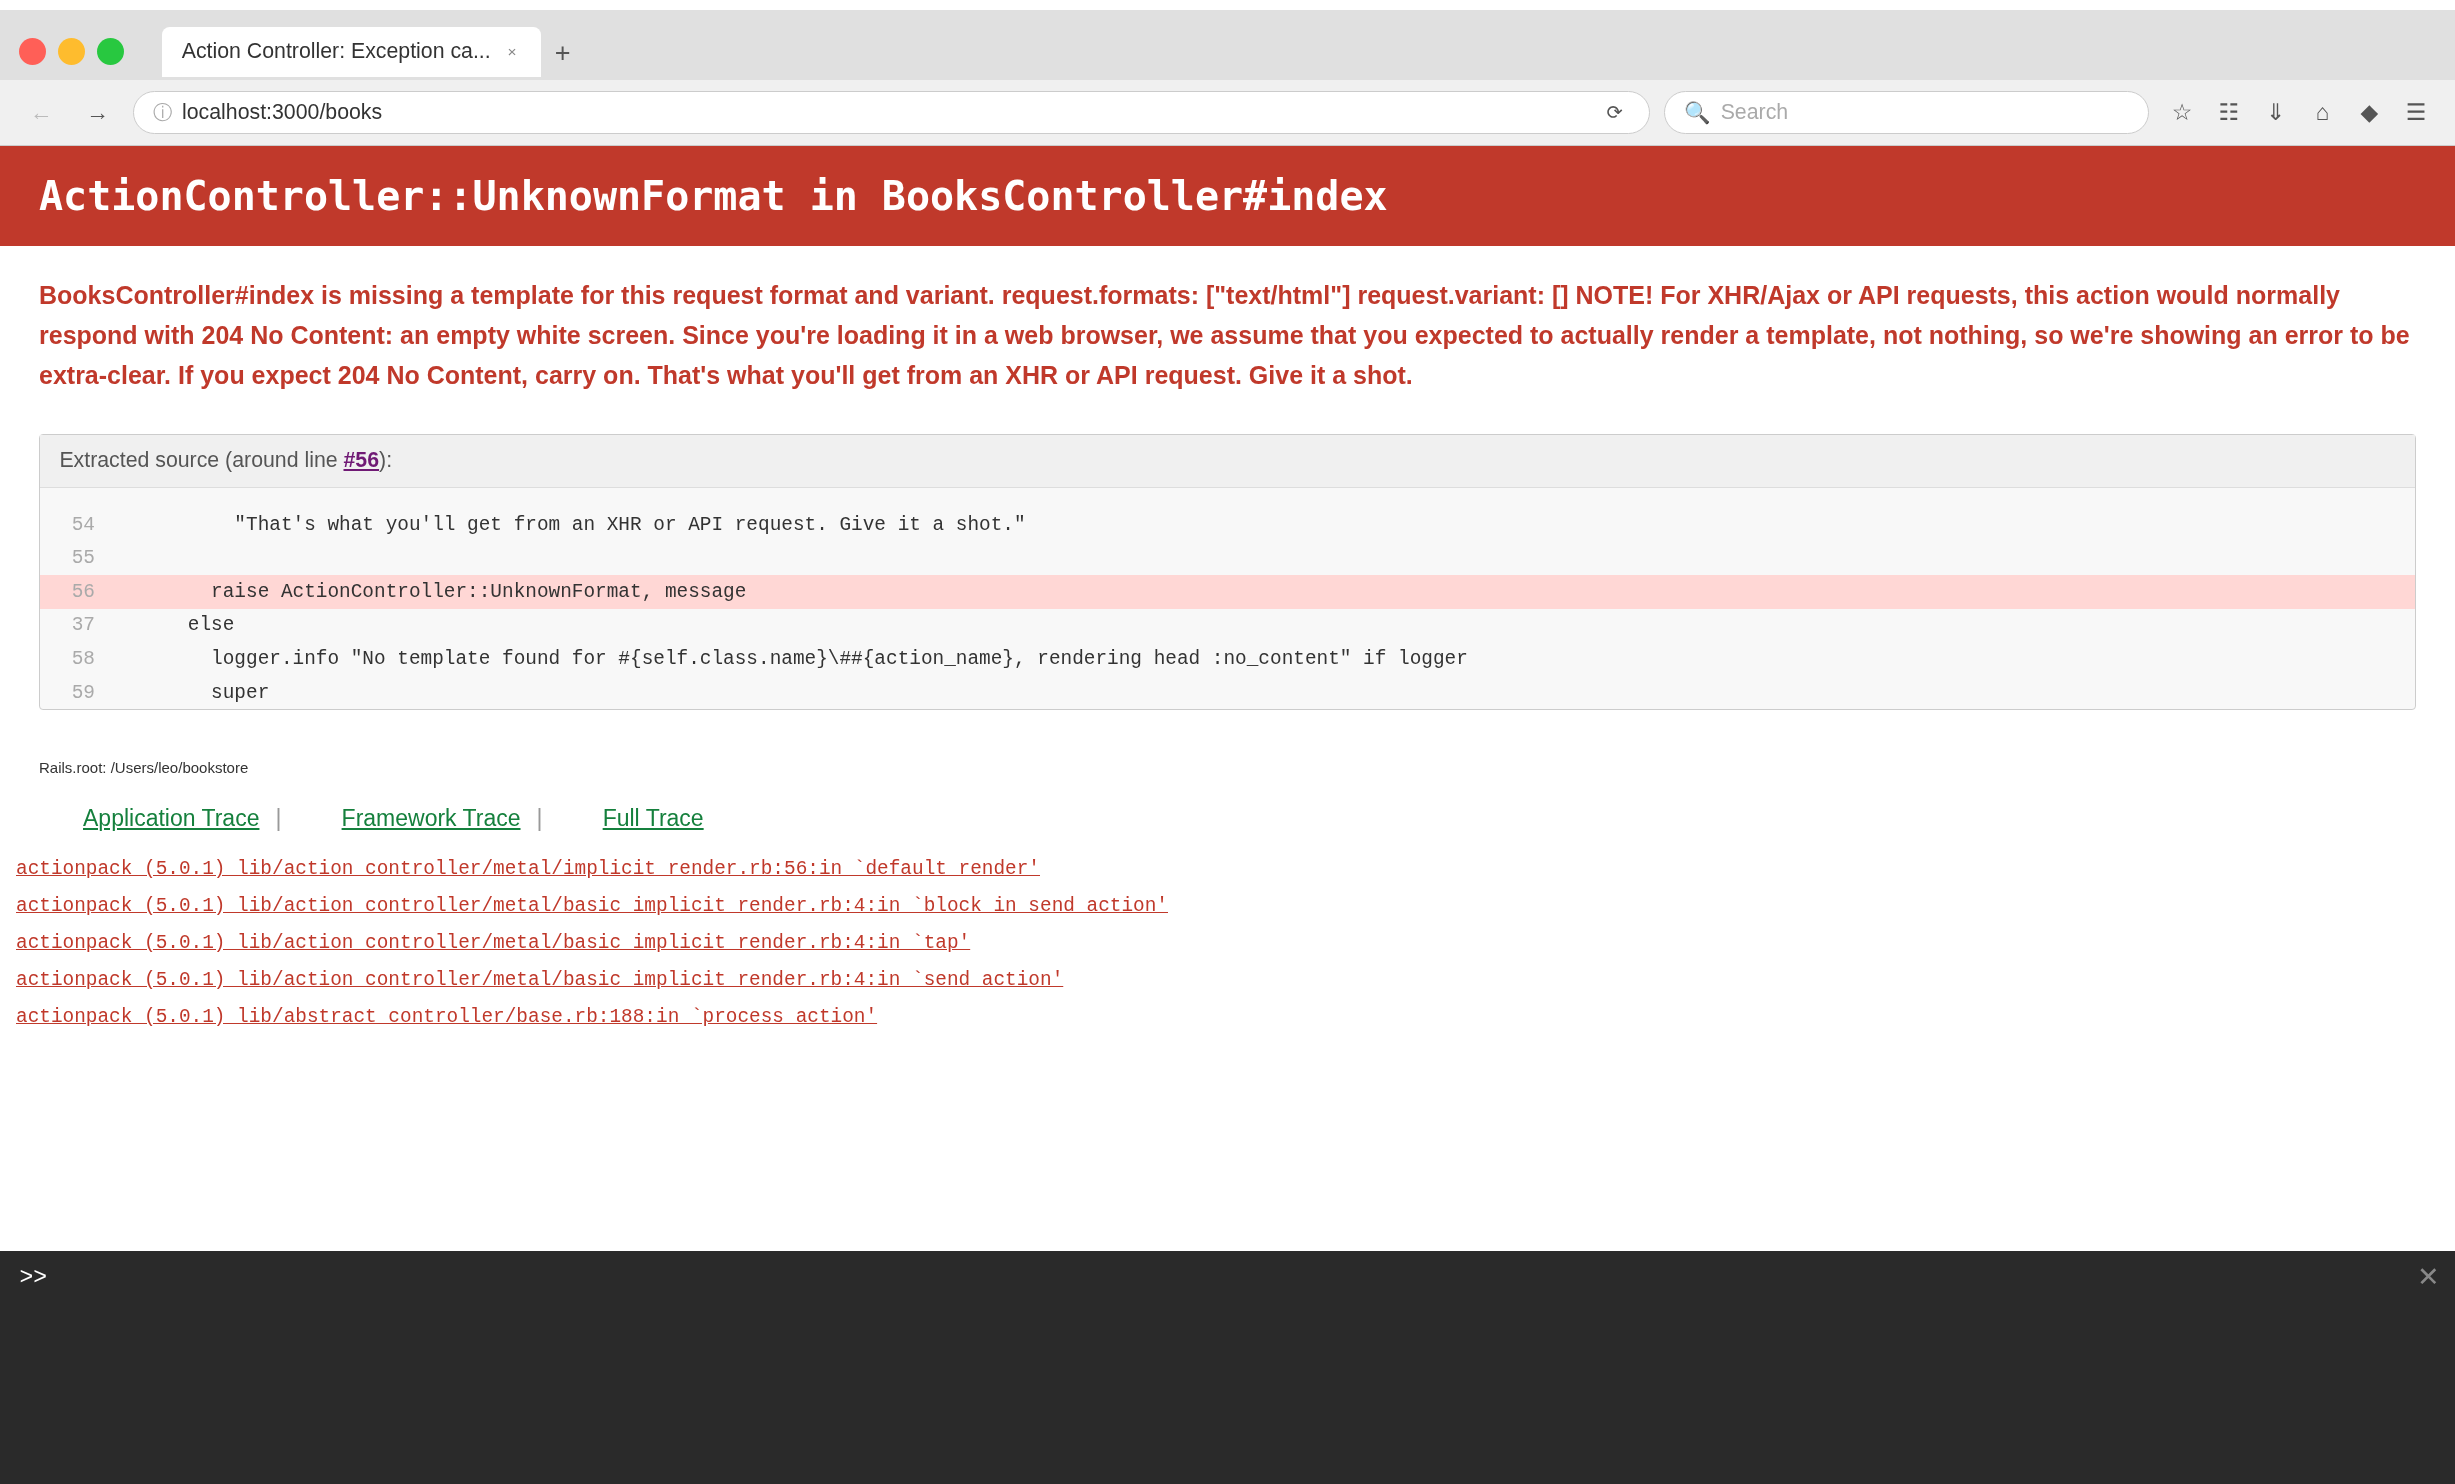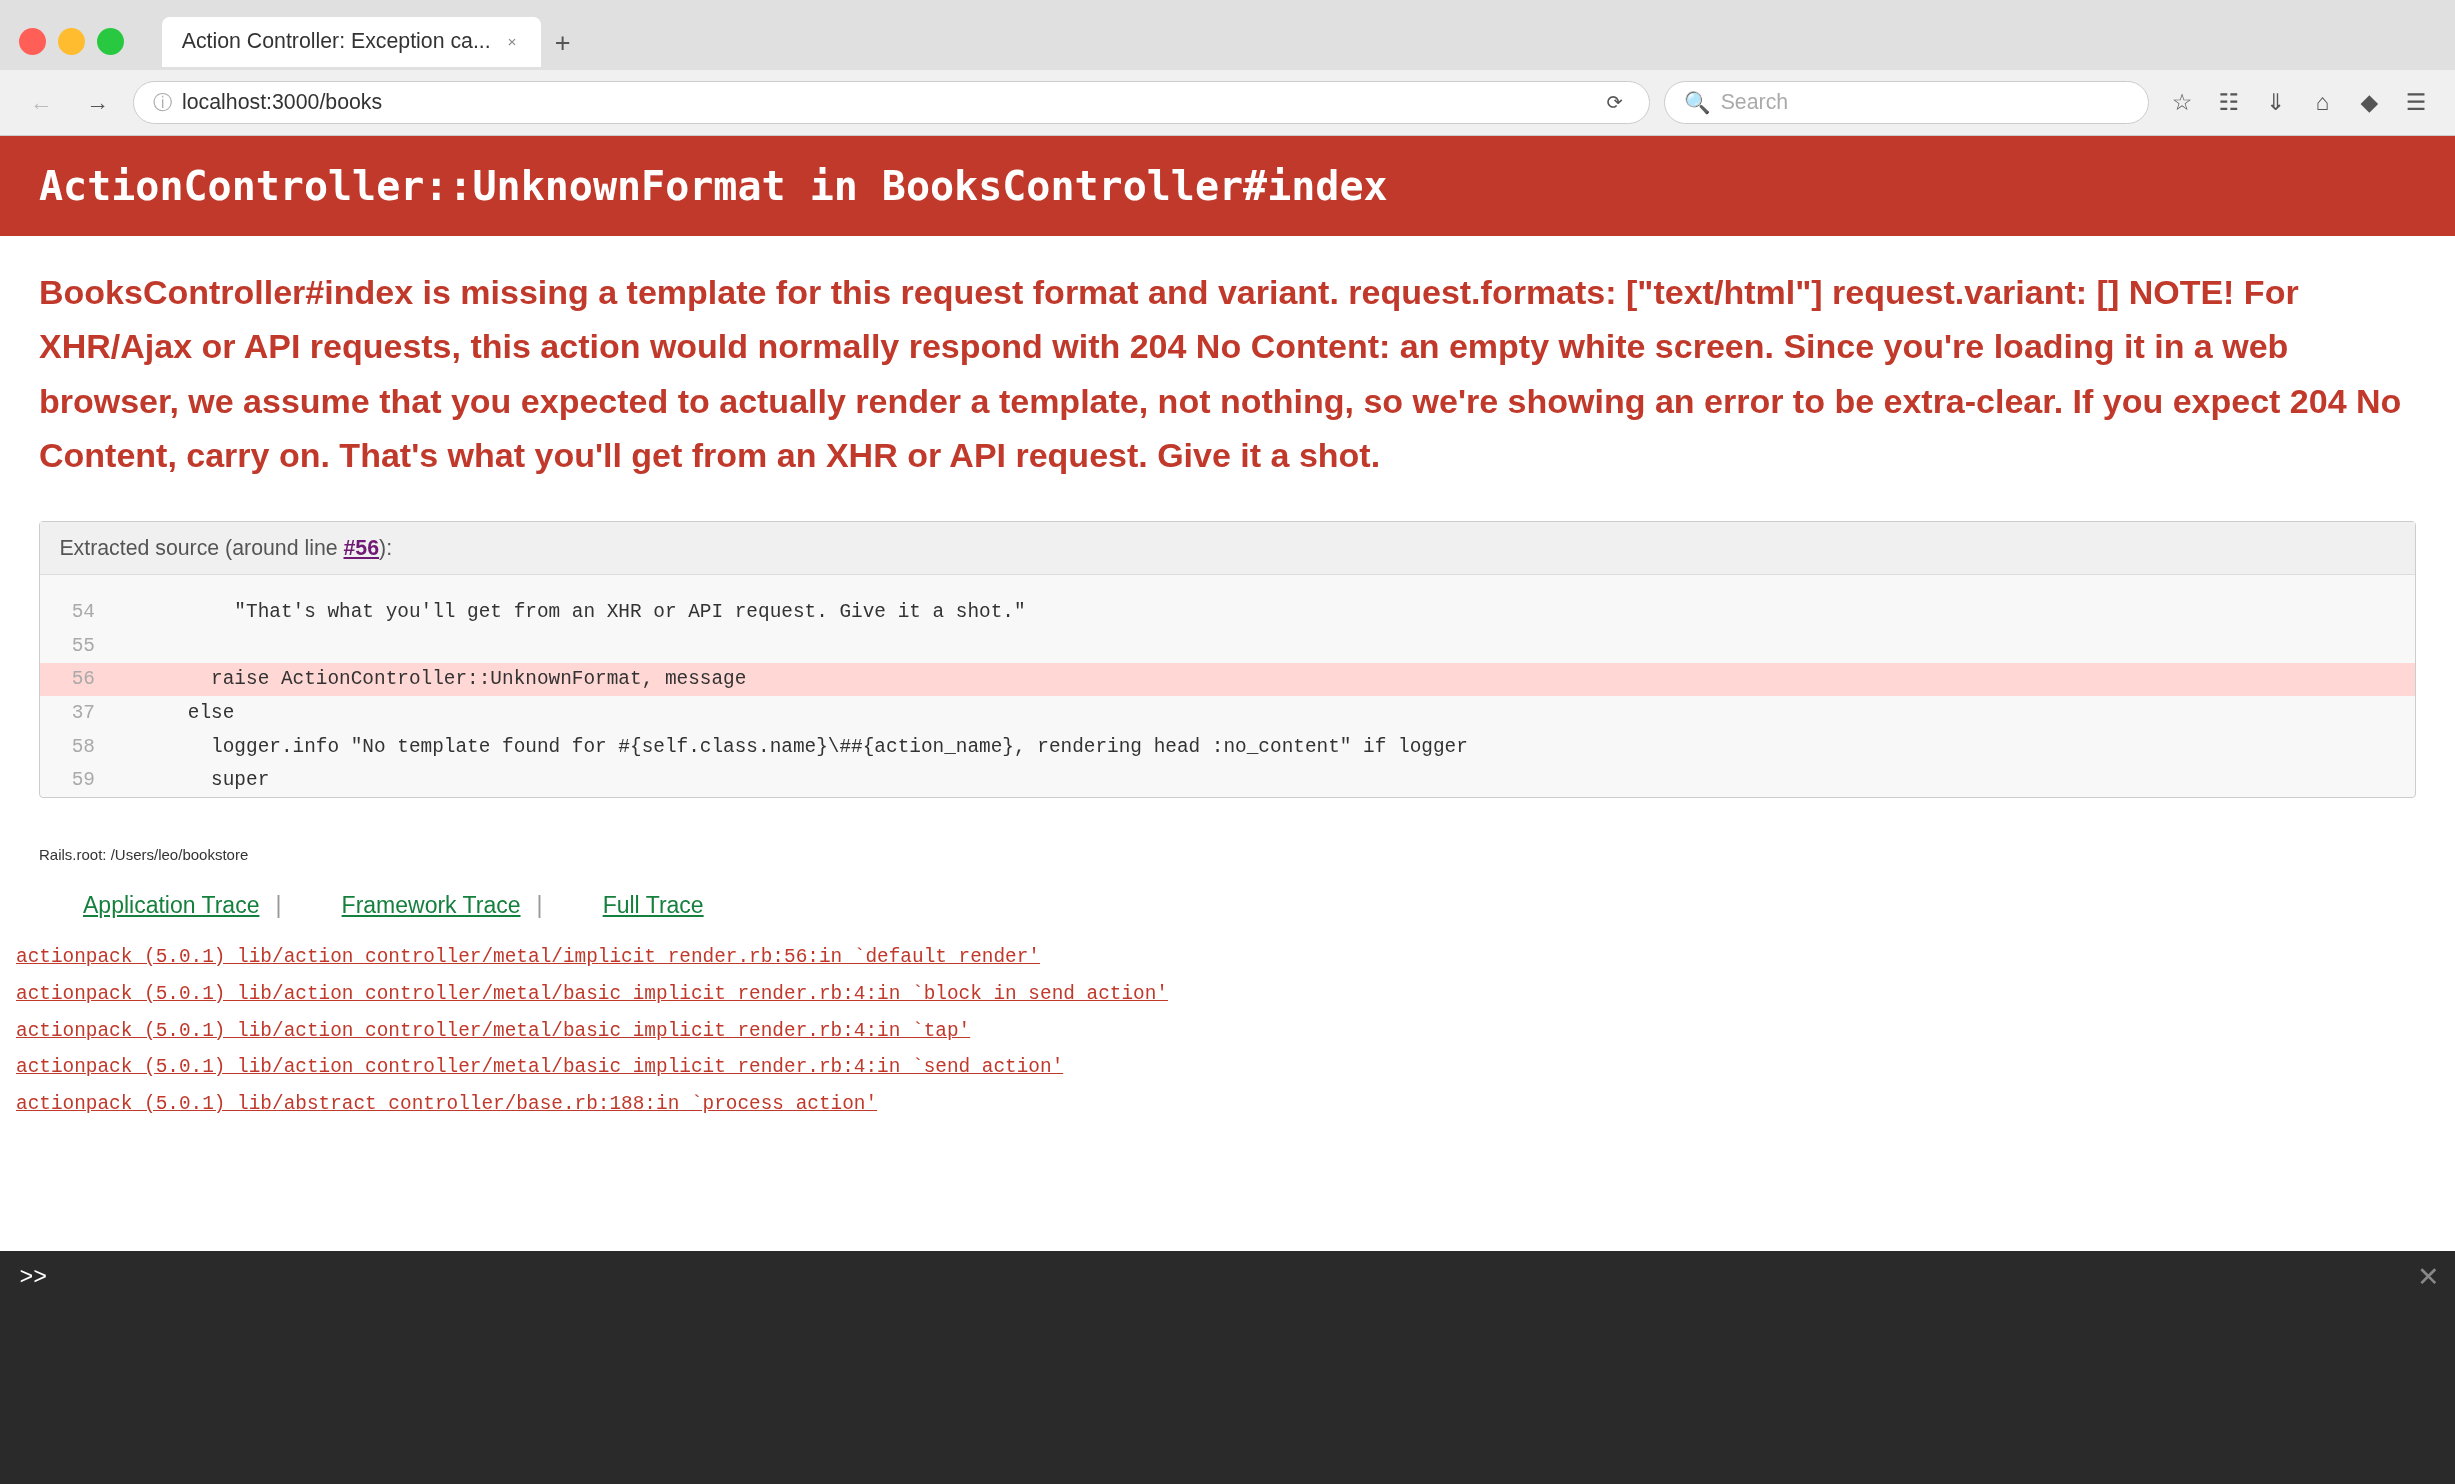--- a/index.html
+++ b/index.html
@@ -2,20 +2,21 @@
 <html><head>
   <meta charset="utf-8">
   <style>
     * { margin: 0; padding: 0; box-sizing: border-box; }
     body { font-family: -apple-system, BlinkMacSystemFont, 'Helvetica Neue', Arial, sans-serif; background: #fff; width: 2455px; height: 1485px; overflow: hidden; }
 
     
     .browser-chrome {
       background: #fdba74;
       width: 100%;
+      margin-top: 10px;
     }
     .title-bar {
       display: flex;
       align-items: center;
       padding: 13.6px 19.4px 0 19.4px;
       background: #e0e0e0;
       height: 70px;
     }
     .window-controls {
       display: flex;
@@ -153,21 +154,21 @@
     }
     .error-title {
       font-size: 40px;
       font-weight: bold;
       font-family: monospace;
     }
 
     .error-description {
       color: #c0392b;
       padding: 29px 39px;
-      font-size: 34px;
+      font-size: 25px;
       font-weight: bold;
       line-height: 1.6;
     }
 
     .source-section {
       margin: 9.7px 39px 29px 39px;
       border: 1px solid #ccc;
       border-radius: 3.9px;
       background: #f8f8f8;
     }

